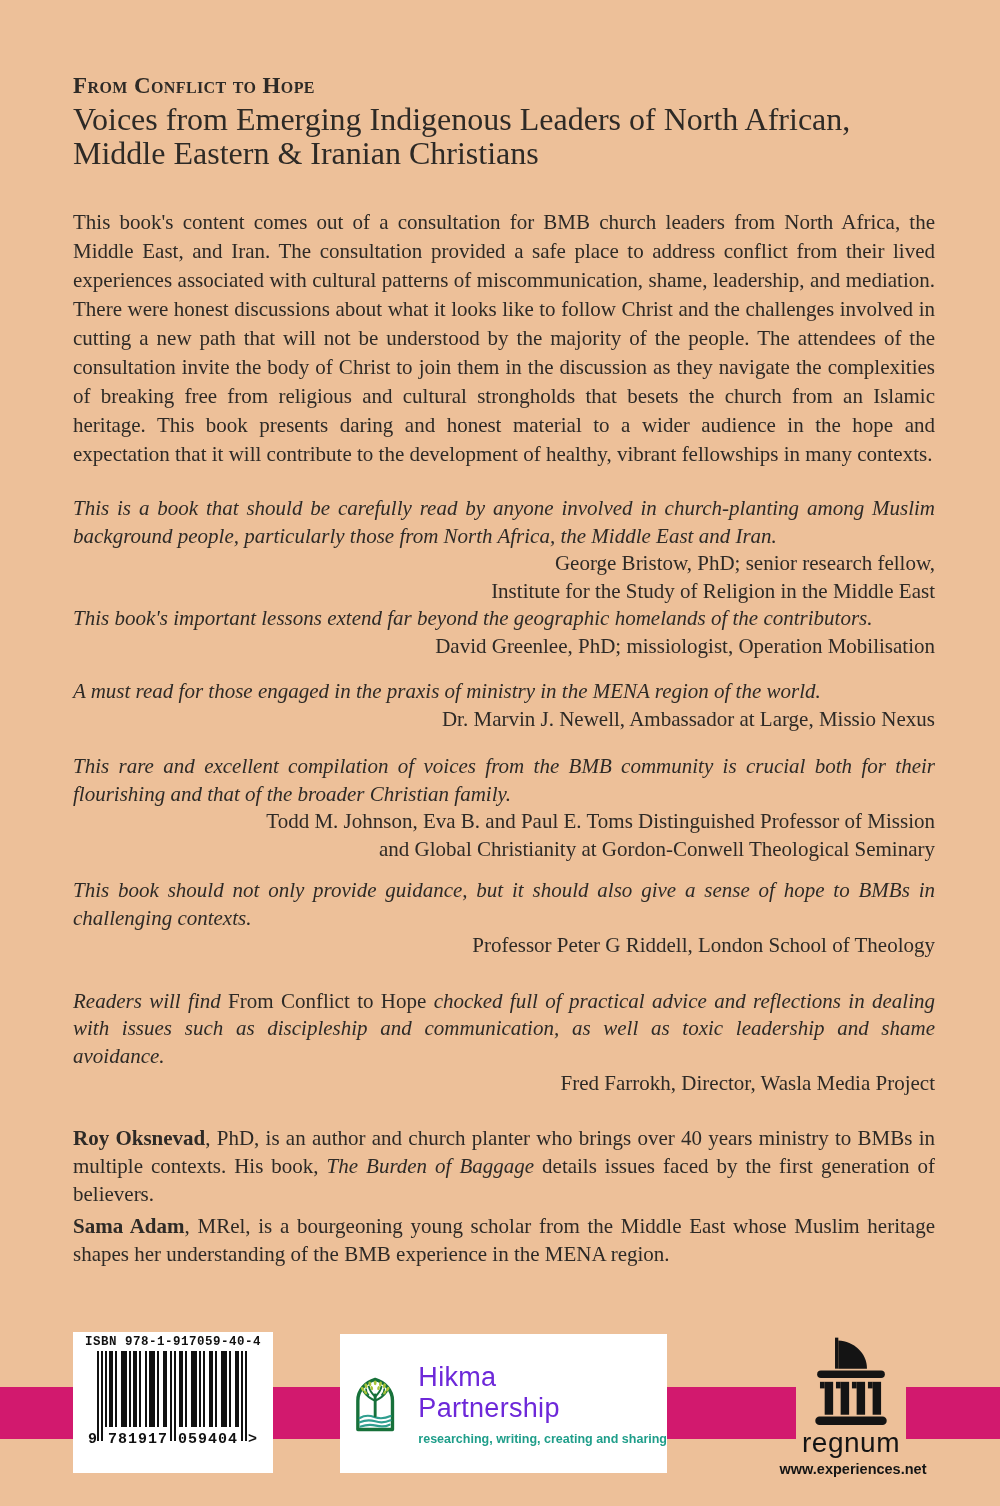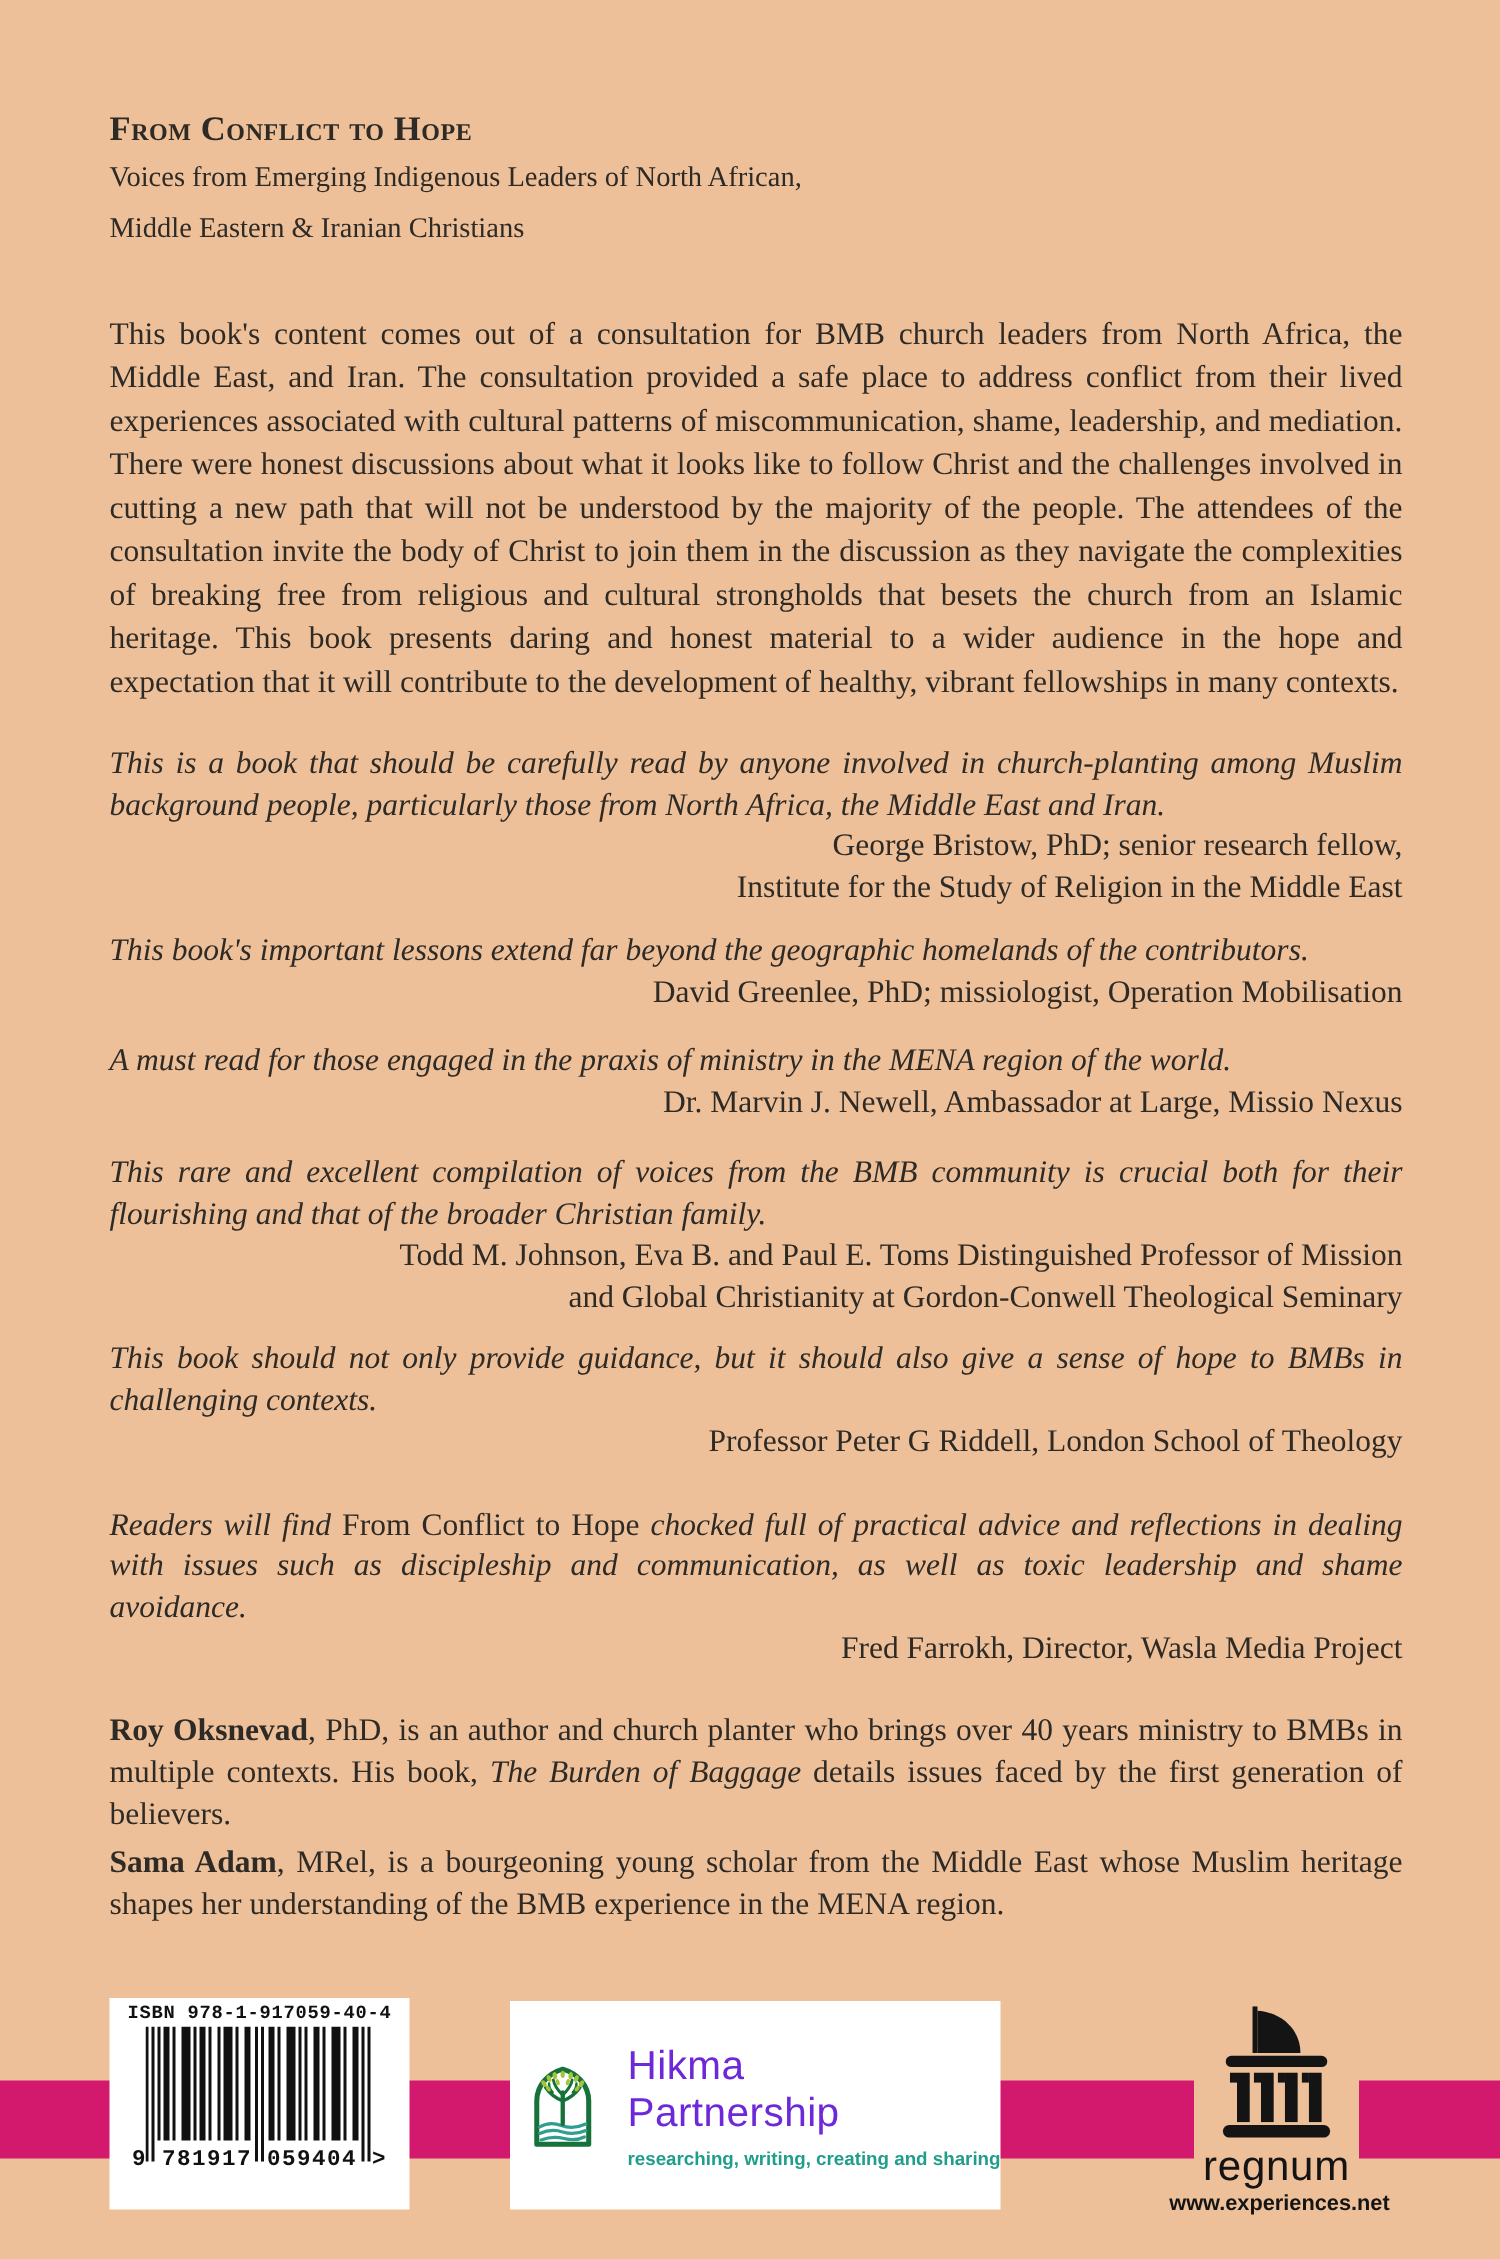--- a/index.html
+++ b/index.html
@@ -3,21 +3,21 @@
 <meta charset="utf-8">
 <style>
   html,body{margin:0;padding:0;}
   body{
     width:1000px;height:1506px;position:relative;overflow:hidden;
     background:#edc099;color:#2e2a26;
     font-family:"Liberation Serif", serif;
   }
   .content{position:absolute;left:73px;width:862px;top:70px;}
   .title{font-size:23px;font-weight:bold;font-variant:small-caps;letter-spacing:.4px;line-height:32px;margin:0;}
-  .subtitle{font-size:19px;line-height:34px;margin:0;}
+  .subtitle{font-size:32px;line-height:34px;margin:0;}
   .description{margin-top:38px;font-size:21px;line-height:29px;text-align:justify;}
   .quote .qtext{font-style:italic;text-align:justify;font-size:21px;line-height:27.5px;}
   .quote .attr{text-align:right;font-size:21px;line-height:27.5px;}
   .roman{font-style:normal;}
   .bio{font-size:21px;line-height:28px;text-align:justify;}
   .bio .bname{font-weight:bold;}
   .bio .btitle{font-style:italic;}
 
   
   .stripe{position:absolute;left:0;top:1387px;width:100%;height:52px;background:#d2196e;z-index:1;}
@@ -45,21 +45,21 @@
   <div class="subtitle">Middle Eastern &amp; Iranian Christians</div>
 
   <div class="description">This book's content comes out of a consultation for BMB church leaders from North Africa, the Middle East, and Iran. The consultation provided a safe place to address conflict from their lived experiences associated with cultural patterns of miscommunication, shame, leadership, and mediation. There were honest discussions about what it looks like to follow Christ and the challenges involved in cutting a new path that will not be understood by the majority of the people. The attendees of the consultation invite the body of Christ to join them in the discussion as they navigate the complexities of breaking free from religious and cultural strongholds that besets the church from an Islamic heritage. This book presents daring and honest material to a wider audience in the hope and expectation that it will contribute to the development of healthy, vibrant fellowships in many contexts.</div>
 
   <div class="quote" style="margin-top:26px">
     <div class="qtext">This is a book that should be carefully read by anyone involved in church-planting among Muslim background people, particularly those from North Africa, the Middle East and Iran.</div>
     <div class="attr">George Bristow, PhD; senior research fellow,</div>
     <div class="attr">Institute for the Study of Religion in the Middle East</div>
   </div>
 
-  <div class="quote" style="margin-top:15px">
+  <div class="quote" style="">
     <div class="qtext">This book's important lessons extend far beyond the geographic homelands of the contributors.</div>
     <div class="attr">David Greenlee, PhD; missiologist, Operation Mobilisation</div>
   </div>
 
   <div class="quote" style="margin-top:18px">
     <div class="qtext">A must read for those engaged in the praxis of ministry in the MENA region of the world.</div>
     <div class="attr">Dr. Marvin J. Newell, Ambassador at Large, Missio Nexus</div>
   </div>
 
   <div class="quote" style="margin-top:20px">

